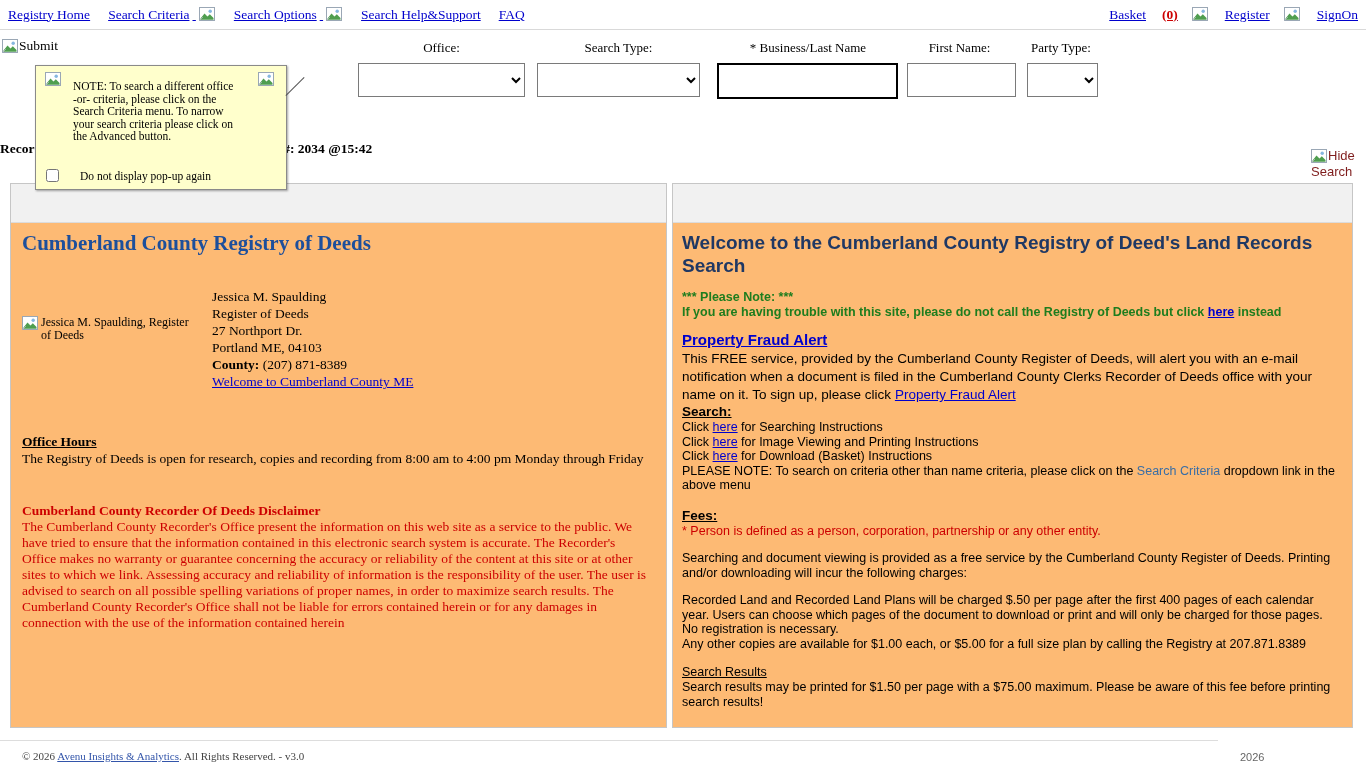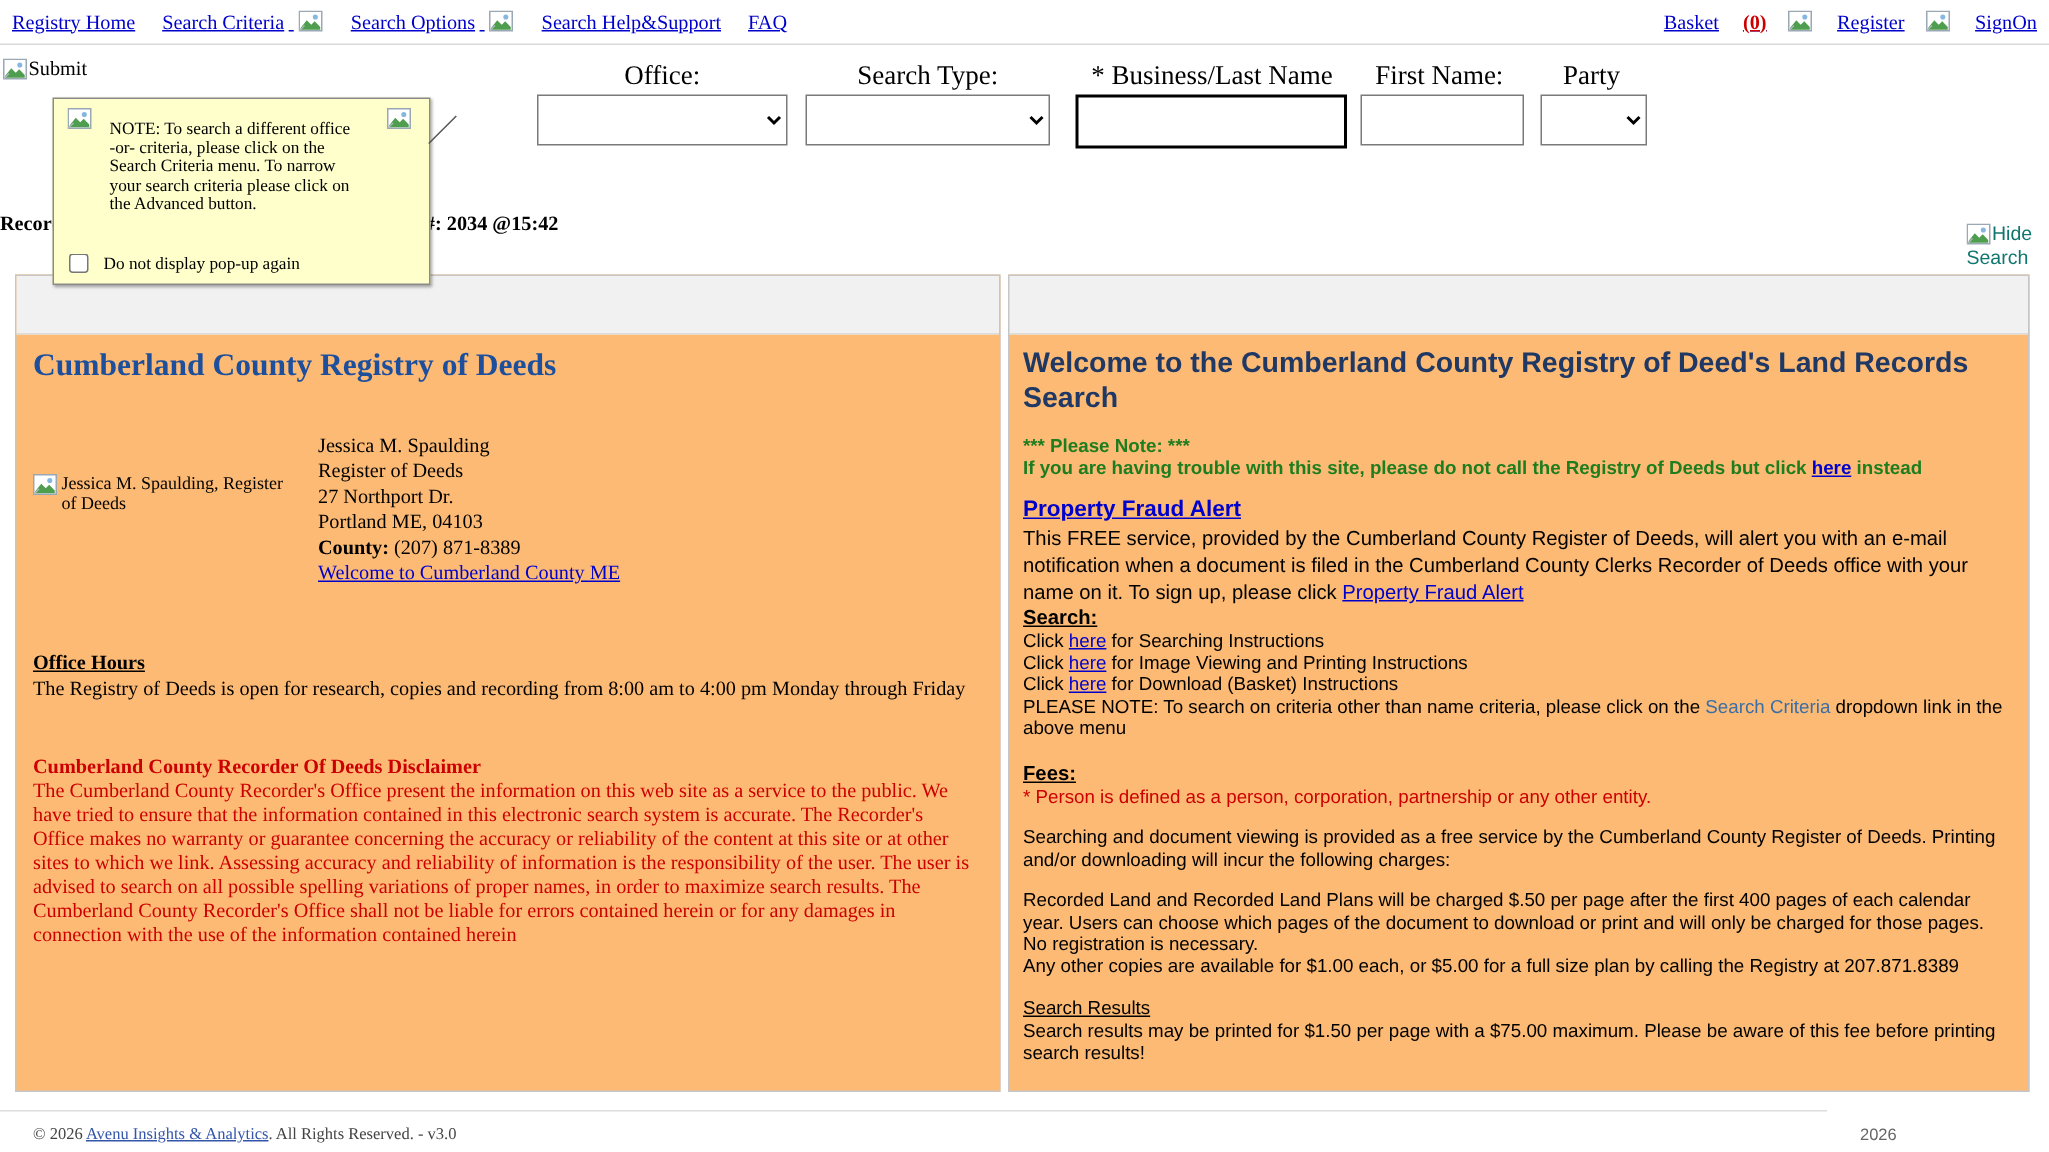--- a/index.html
+++ b/index.html
@@ -19,21 +19,21 @@
   .topnav .rightlink { margin-left:14px; display:inline-flex; align-items:center; gap:16px; }
   .basket-count { color:#cc0000; font-weight:bold; text-decoration:underline; }
 
   .bimg { display:inline-block; width:17px; height:15px; vertical-align:middle; }
   .bimg svg { display:block; }
 
   
   .search-area { position:absolute; left:0; top:31px; width:1366px; height:152px; background:#fff; }
   .submit-block { position:absolute; left:2px; top:7px; font-size:13.5px; display:flex; align-items:center; }
 
-  .field-label { position:absolute; top:9px; text-align:center; font-size:18px; }
+  .field-label { position:absolute; top:9px; text-align:center; font-size:13px; }
   .lbl-office { left:358px; width:167px; }
   .lbl-searchtype { left:537px; width:163px; }
   .lbl-business { left:717px; width:182px; }
   .lbl-first { left:902px; width:115px; }
   .lbl-party { left:1022px; width:78px; }
 
   select.ctl, input.ctl {
     position:absolute; top:32px; height:24px;
     font-family:"Liberation Sans", sans-serif; font-size:13px;
     border:1px solid #7a7a7a; background:#fff; padding:16px 4px;
@@ -51,37 +51,37 @@
     padding:4px 0; width:85px; color:#000; cursor:pointer;
   }
   button.btn.focused { box-shadow:0 0 0 2px #c9d4ee; border-color:#7a86a8; }
 
   .status-line {
     position:absolute; left:0; top:110px; width:1366px; text-align:left;
     font-weight:bold; font-size:13.5px;
   }
   .hide-search {
     position:absolute; right:3px; top:117px; width:52px;
-    font-family:"Liberation Sans", sans-serif; font-size:13px; color:#0f766e;
+    font-family:"Liberation Sans", sans-serif; font-size:13px; color:#7f1d1d;
     line-height:15px; cursor:pointer;
   }
 
   
   .popup {
     position:absolute; left:35px; top:65px; width:252px; height:125px;
     background:#ffffcc; border:1px solid #8a8a8a; box-shadow:1px 1px 2px rgba(0,0,0,.35);
     z-index:10;
   }
   .popup .icon-tl { position:absolute; left:9px; top:6px; }
   .popup .icon-tr { position:absolute; right:11px; top:6px; }
   .popup .note-text {
     position:absolute; left:37px; top:14px; width:162px;
     font-size:11.5px; line-height:12.5px;
   }
-  .popup .chk-row { position:absolute; left:10px; top:103px; display:flex; align-items:center; gap:10px; }
+  .popup .chk-row { position:absolute; left:10px; top:103px; display:flex; align-items:center; gap:21px; }
   .popup .chk-row label { font-size:11.5px; }
   .resize-line {
     position:absolute; left:282px; top:86px; width:26px; height:0;
     border-top:1px solid #555; transform:rotate(-45deg); z-index:11;
   }
 
   
   .panel {
     position:absolute; top:183px; height:545px; background:#fdba74;
     border:1px solid #c6c6c6;

